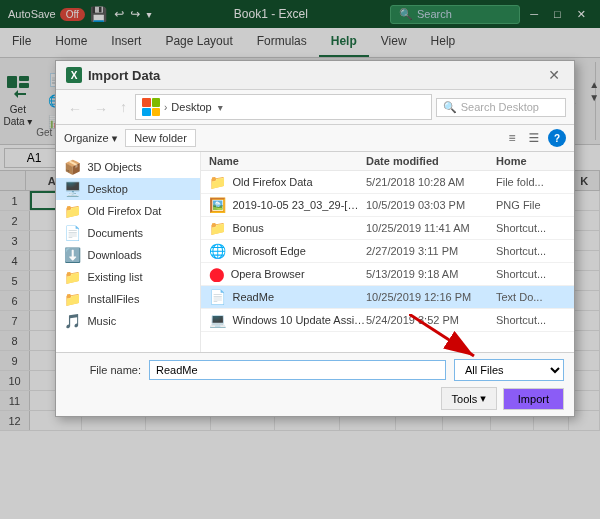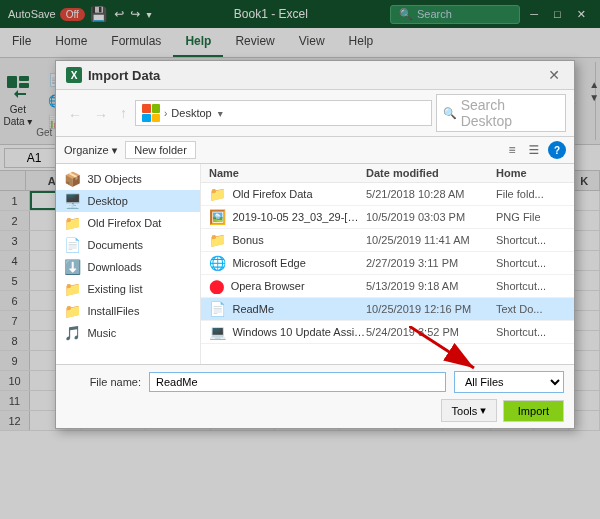--- a/index.html
+++ b/index.html
@@ -93,21 +93,21 @@
     .file-name-text { overflow: hidden; text-overflow: ellipsis; white-space: nowrap; }
     .file-date { width: 130px; color: #555; }
     .file-type { width: 70px; color: #555; overflow: hidden; text-overflow: ellipsis; }
     .dialog-footer { background: #f8f8f8; border-top: 1px solid #d0d0d0; padding: 6px 10px; }
     .footer-row { display: flex; align-items: center; gap: 8px; margin-bottom: 6px; }
     .footer-label { font-size: 11px; color: #333; width: 75px; text-align: right; }
     .footer-input { flex: 1; border: 1px solid #7cb8e8; padding: 3px 6px; font-size: 11px; }
     .footer-dropdown { width: 110px; border: 1px solid #7cb8e8; padding: 3px 6px; font-size: 11px; background: white; }
     .footer-buttons { display: flex; justify-content: flex-end; gap: 6px; align-items: center; }
     .tools-btn { background: #f0f0f0; border: 1px solid #d0d0d0; padding: 4px 10px; font-size: 11px; cursor: pointer; display: flex; align-items: center; gap: 3px; }
-    .import-btn { background: #84cc16; border: 1px solid #d0d0d0; padding: 4px 14px; font-size: 11px; cursor: pointer; }
+    .import-btn { background: #8b5cf6; border: 1px solid #d0d0d0; padding: 4px 14px; font-size: 11px; cursor: pointer; }
     .cancel-btn { background: #f0f0f0; border: 1px solid #d0d0d0; padding: 4px 14px; font-size: 11px; cursor: pointer; }
 
     
     .red-arrow { position: absolute; bottom: 52px; right: 85px; z-index: 30; pointer-events: none; }
 
     
     .win-logo { width: 18px; height: 18px; display: grid; grid-template-columns: 1fr 1fr; gap: 1px; }
     .win-logo div { border-radius: 1px; }
     .win-logo .w1 { background: #f25022; }
     .win-logo .w2 { background: #7fba00; }
@@ -137,23 +137,24 @@
     <span class="win-btn">─</span>
     <span class="win-btn">□</span>
     <span class="win-btn">✕</span>
   </div>
 </div>
 
 <div class="ribbon">
   <div class="ribbon-tabs">
     <div class="ribbon-tab">File</div>
     <div class="ribbon-tab">Home</div>
+    <div class="ribbon-tab">Insert</div>
+    <div class="ribbon-tab">Page Layout</div>
     <div class="ribbon-tab">Formulas</div>
     <div class="ribbon-tab active">Help</div>
-    <div class="ribbon-tab">Review</div>
     <div class="ribbon-tab">View</div>
     <div class="ribbon-tab">Help</div>
   </div>
   <div class="ribbon-content">
 
     <div class="ribbon-group" style="min-width:130px;">
       <div class="ribbon-group-items">
         <div class="ribbon-btn-large">
           <div class="ribbon-icon-large" style="color:#217346;">
             <svg width="28" height="28" viewBox="0 0 28 28">
@@ -460,21 +461,21 @@
             <div class="w2"></div>
             <div class="w3"></div>
             <div class="w4"></div>
         </div>
         <span style="font-size:10px;color:#666;">›</span>
         <span class="path-item">Desktop</span>
         <span style="font-size:10px;color:#666;margin-left:2px;">▾</span>
       </div>
       <div class="search-bar">
         <span style="font-size:11px;color:#999;">🔍</span>
-        <span style="color:#aaa;font-size:14px;">Search Desktop</span>
+        <span style="color:#aaa;font-size:11px;">Search Desktop</span>
       </div>
     </div>
 
     <div class="dialog-toolbar">
       <div style="display:flex;align-items:center;gap:8px;">
         <span class="organize-btn">Organize ▾</span>
         <span class="new-folder-btn">New folder</span>
       </div>
       <div style="display:flex;align-items:center;gap:4px;">
         <div class="view-btns">

